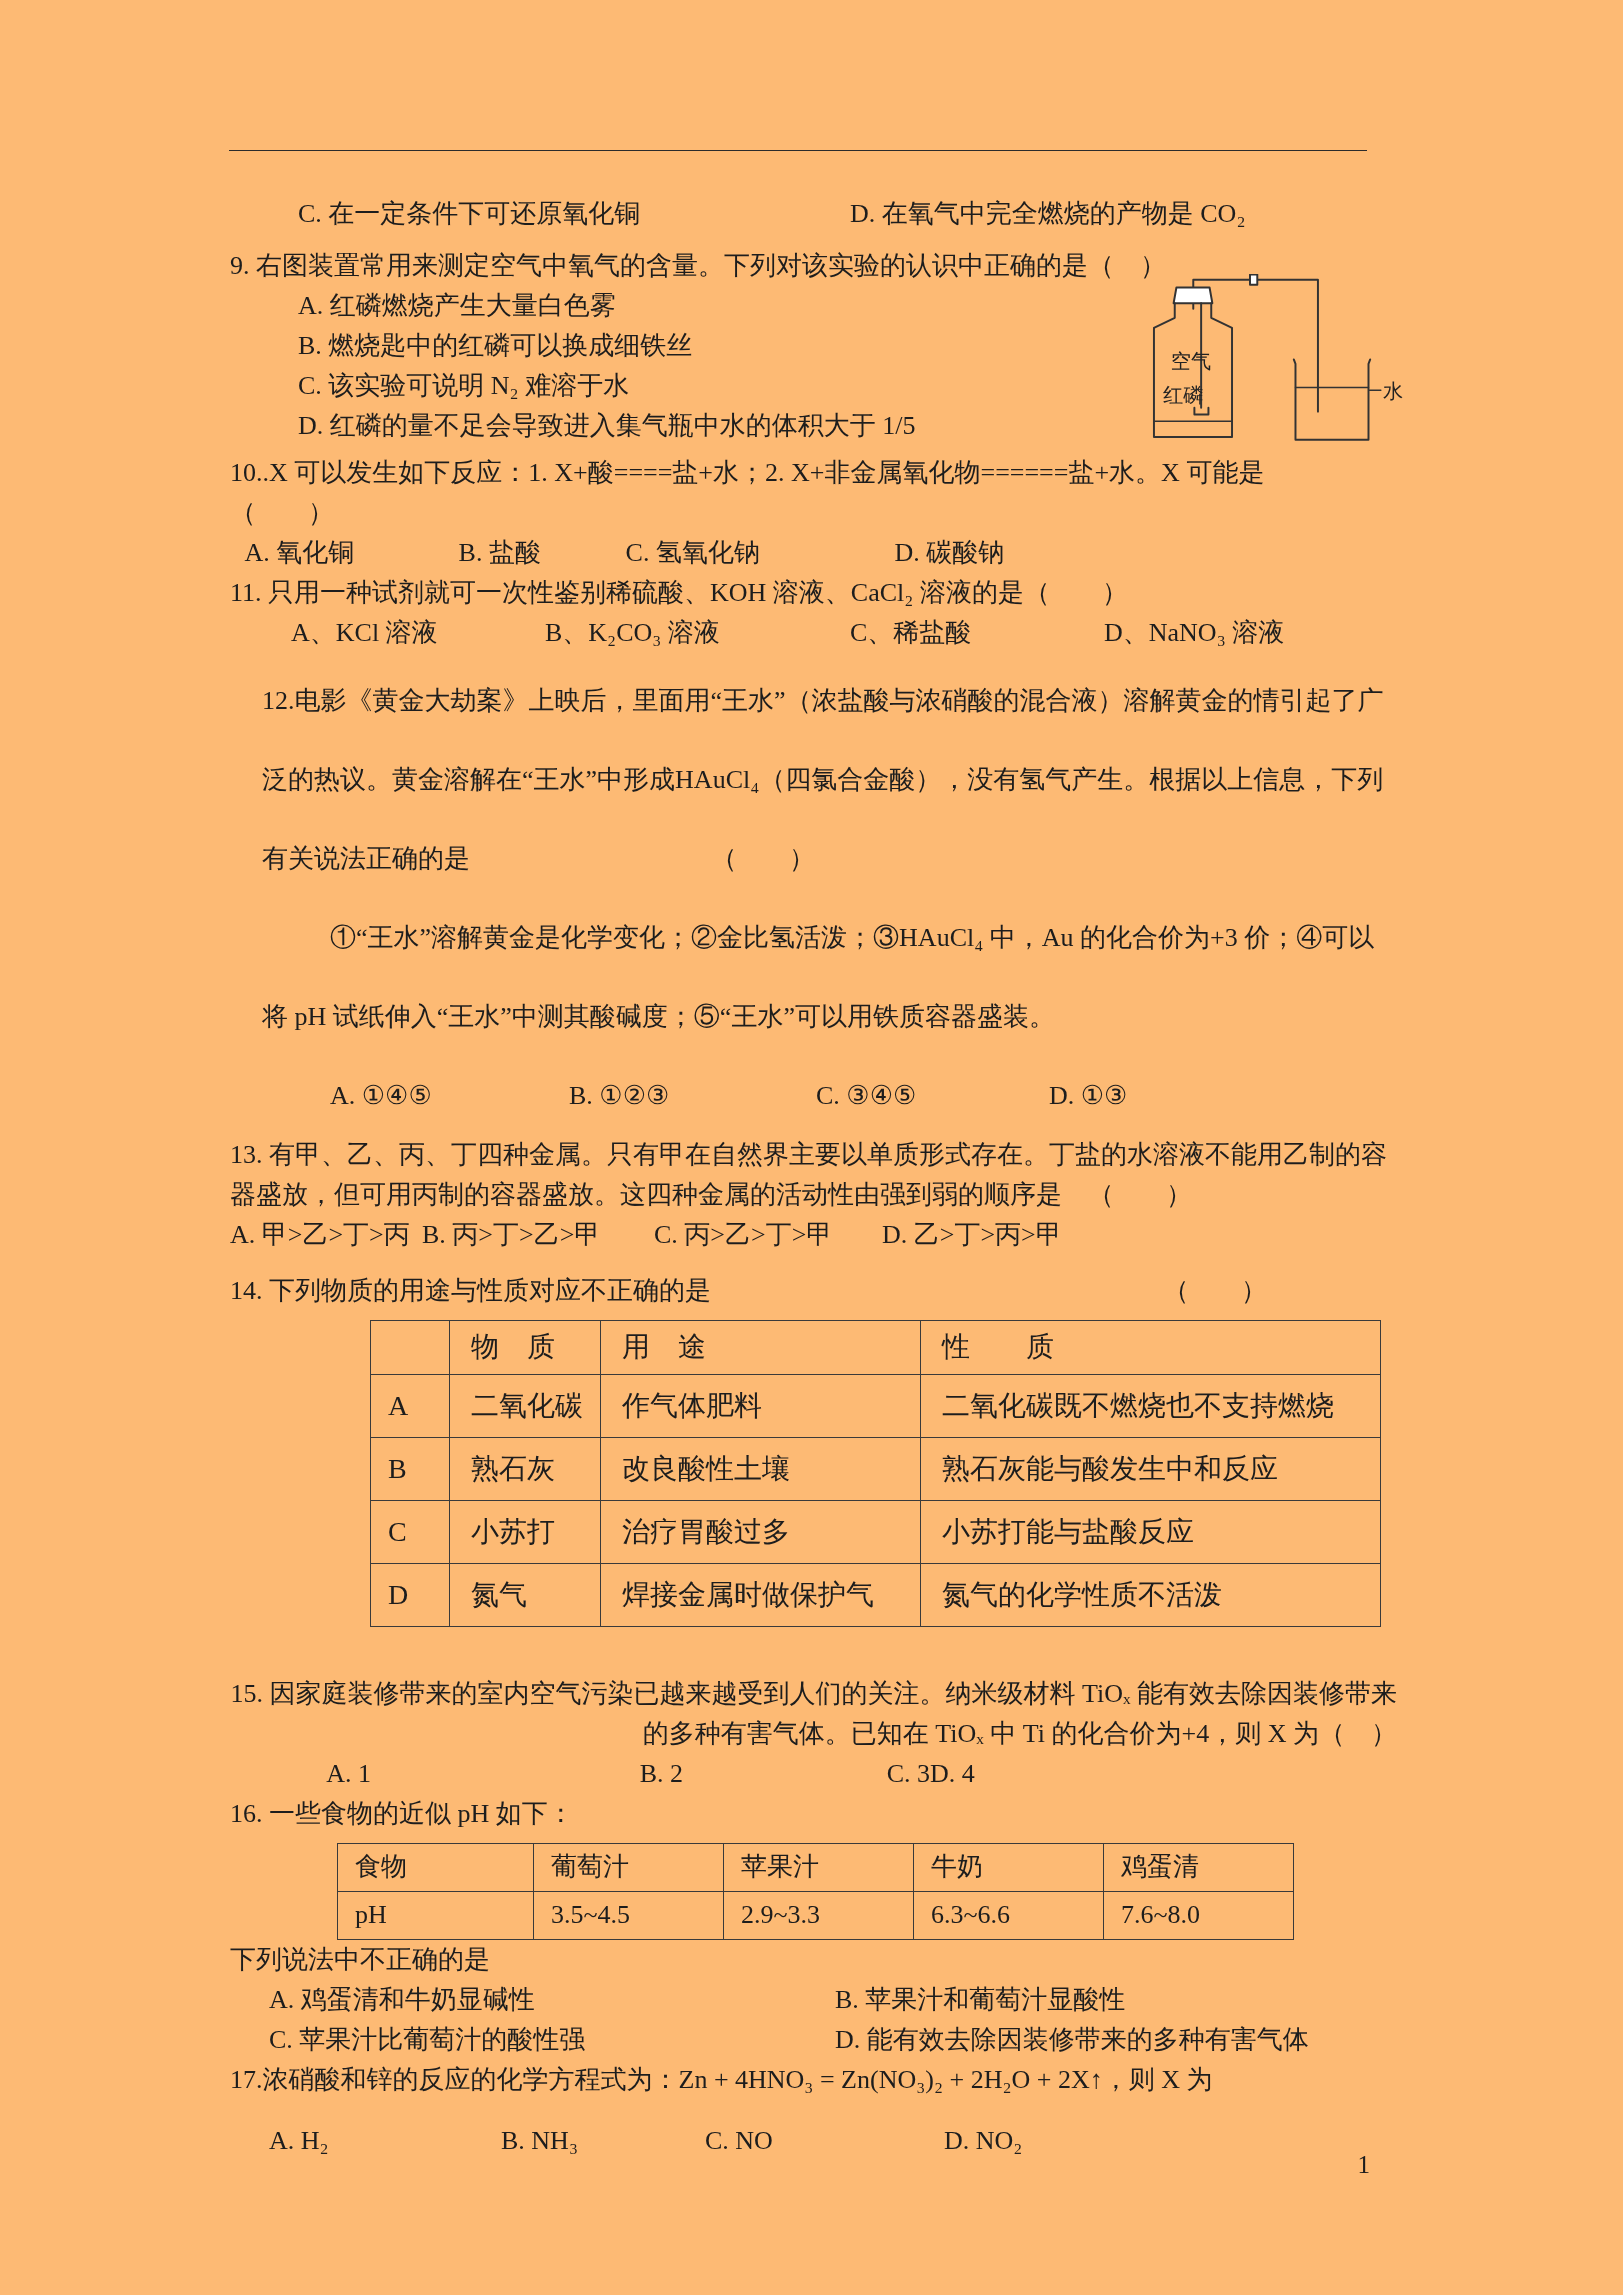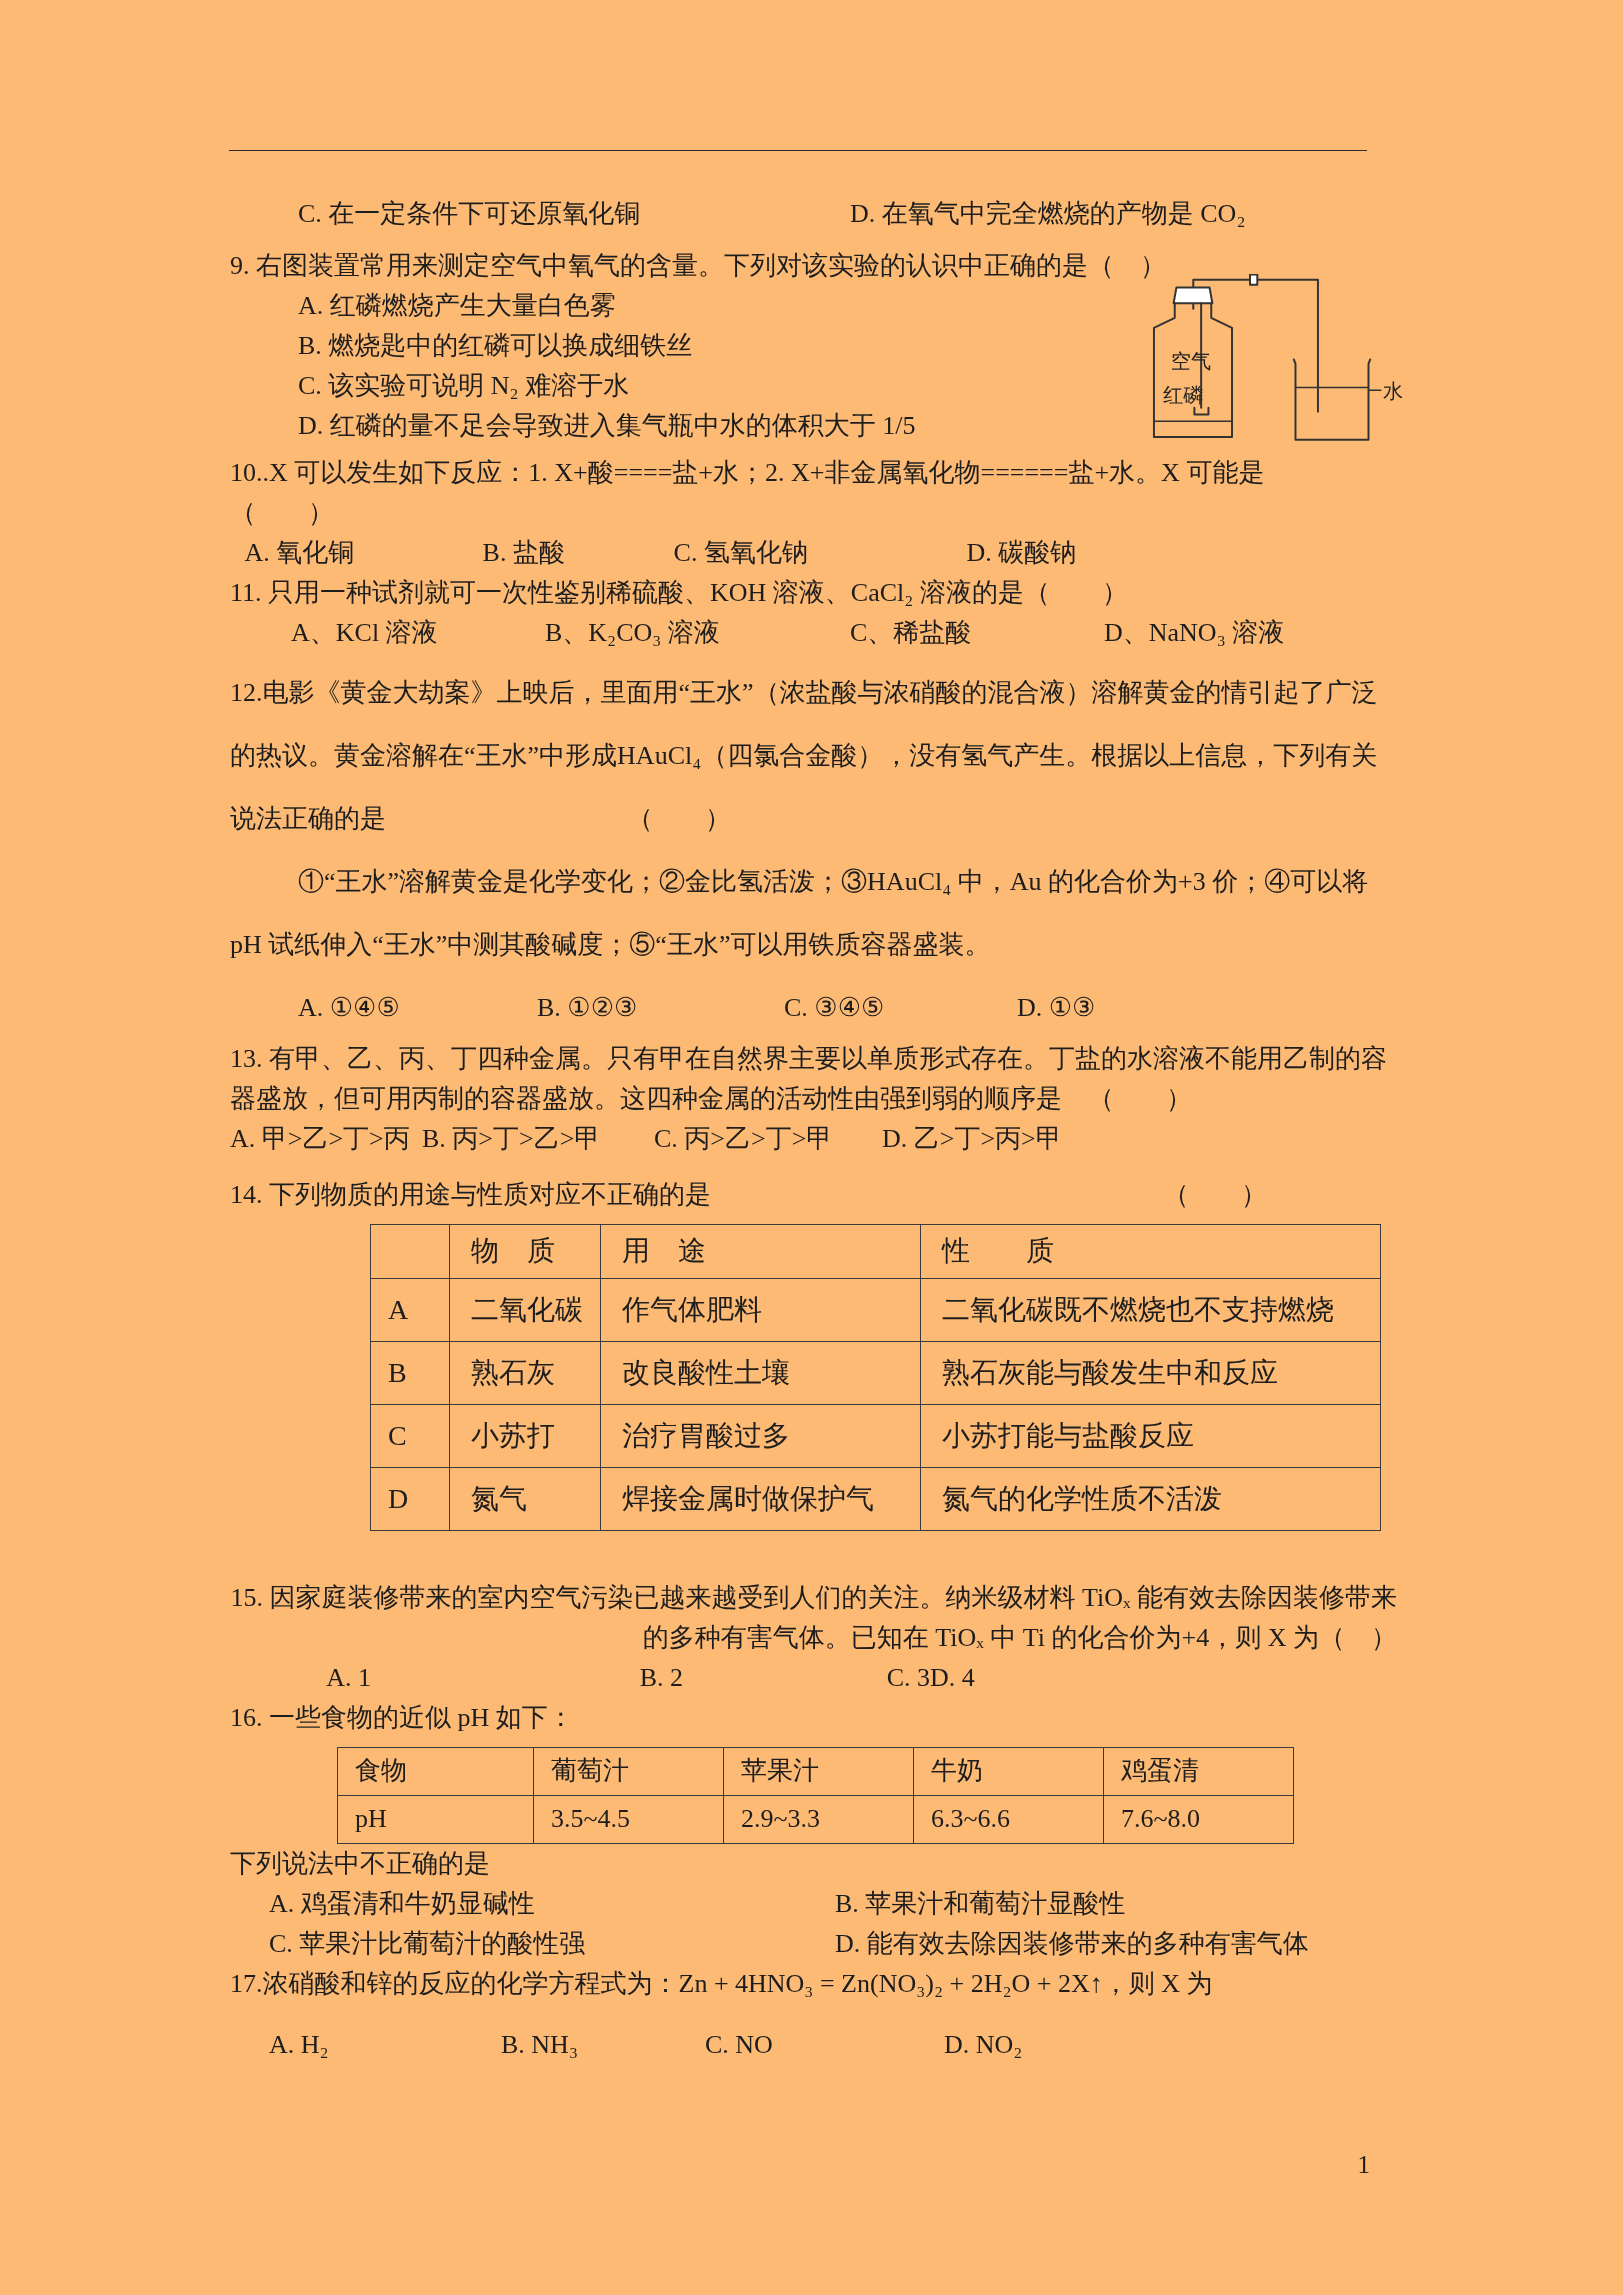--- a/index.html
+++ b/index.html
@@ -19,25 +19,25 @@
   .optrow { display:flex; }
   .optrow span { display:inline-block; white-space:nowrap; }
 
   .q8row { padding-left:68px; }
   .q8row .c { width:552px; }
 
   .q9 { margin-top:12.3px; position:relative; }
   .diagram { position:absolute; left:897px; top:28px; width:278px; height:177px; }
 
   .q10 { margin-top:6.7px; }
-  .q10 .optrow { padding-left:14.6px;gap:24px; }
+  .q10 .optrow { padding-left:14.6px; }
 
   .q11 .optrow { padding-left:61px; }
 
-  .q12 { margin-top:7.9px; line-height:63px; }
+  .q12 { margin-top:7.9px; line-height:79px;margin-left:32px; }
   .q12 .statements { text-indent:68px; }
   .q12 .optrow { padding-left:68px; }
 
   .q14 { margin-top:15.7px; }
   .rel { position:relative; }
   .rel .bracket { position:absolute; left:933px; top:0; }
 
   table { border-collapse:collapse; table-layout:fixed; }
   .t14 { margin:9px 0 0 140px; width:1010px; }
   .t14 td { border:1.4px solid #3a3a3a; padding-left:21px; text-align:left; font-size:28px; }

